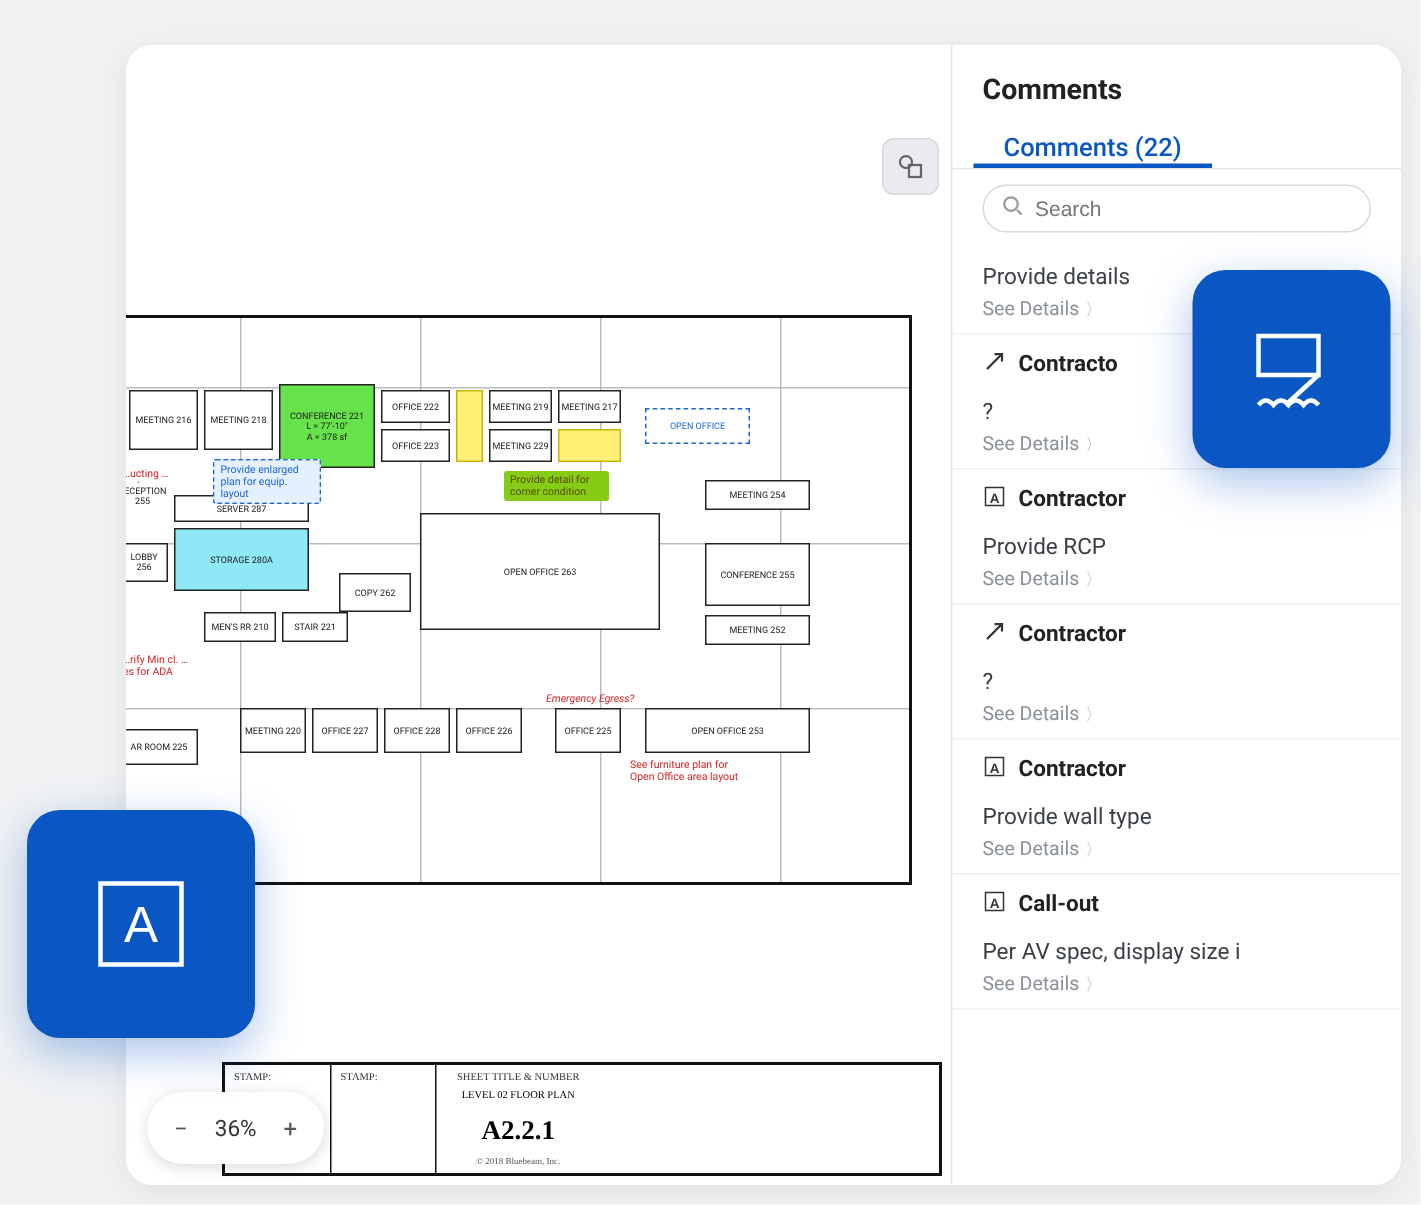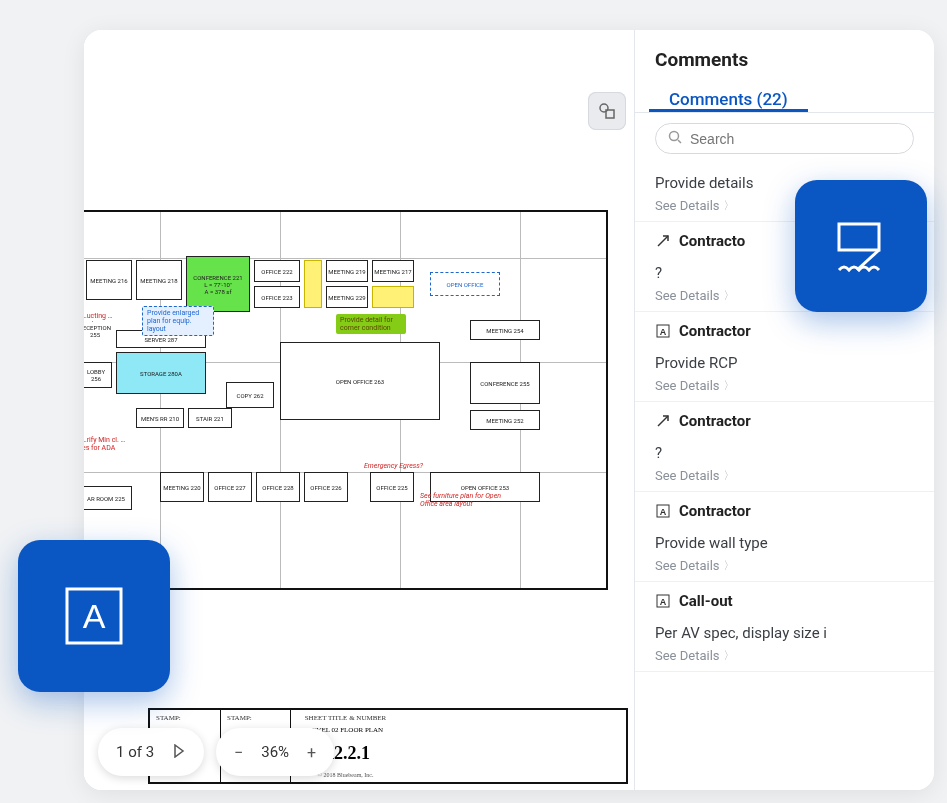--- a/index.html
+++ b/index.html
@@ -166,21 +166,21 @@
   .search-box input {
     border:none; outline:none; flex:1; font-size:14px; color:#333; background:transparent;
   }
   .comments-list { overflow-y:auto; flex:1; }
   .comment-item { padding: 10px 20px 8px; border-bottom:1px solid #eef0f3; }
   .comment-text { font-size: 15px; color:#3a3f45; margin-bottom:6px; }
   .see-details {
     font-size: 13px; color:#8a9099; display:flex; align-items:center; gap:4px; cursor:pointer;text-align:right;
   }
   .comment-header {
-    display:flex; align-items:center; gap:8px;
+    display:flex; gap:8px;
     font-size: 15px; font-weight:700; color:#222; padding: 10px 20px 4px;
   }
   .hdr-icon { width:16px; height:16px; display:flex; align-items:center; justify-content:center; }
 
   
   .blue-badge {
     position:absolute;
     width: 152px; height: 152px;
     background:#0a56c2;
     border-radius: 22px;
@@ -244,21 +244,21 @@
         <div class="room" style="left:128px; top:260px; width:44px; height:30px;">OFFICE 227</div>
         <div class="room" style="left:176px; top:260px; width:44px; height:30px;">OFFICE 228</div>
         <div class="room" style="left:224px; top:260px; width:44px; height:30px;">OFFICE 226</div>
         <div class="room" style="left:290px; top:260px; width:44px; height:30px;">OFFICE 225</div>
         <div class="room" style="left:350px; top:260px; width:110px; height:30px;">OPEN OFFICE 253</div>
         <div class="room" style="left:0px; top:274px; width:52px; height:24px;">AR ROOM 225</div>
 
         <div class="note blue" style="left:62px; top:94px; width:72px;">Provide enlarged plan for equip. layout</div>
         <div class="note yellow" style="left:256px; top:102px; width:70px;">Provide detail for corner condition</div>
         <div class="note red" style="left:280px; top:248px;font-style:italic;">Emergency Egress?</div>
-        <div class="note red" style="left:336px; top:278px; width:90px;font-style:italic;">See furniture plan for Open Office area layout</div>
+        <div class="note red" style="left:336px; top:292px; width:90px;">See furniture plan for Open Office area layout</div>
         <div class="note red" style="left:-2px; top:222px; width:56px;">…rify Min cl. …es for ADA</div>
         <div class="note red" style="left:-2px; top:98px; width:40px;">…ucting …o chase</div>
         <div class="room" style="left:-2px; top:110px; width:34px; height:18px; border:none;">RECEPTION 255</div>
       </div>
 
       <div class="sheet-title-block">
         <div class="title-cell" style="flex:0 0 70px;">
           <span class="lbl">STAMP:</span>
         </div>
         <div class="title-cell" style="flex:0 0 70px;">
@@ -267,28 +267,20 @@
         <div class="title-cell" style="flex:0 0 110px; text-align:center; align-items:center;">
           <span class="lbl">SHEET TITLE &amp; NUMBER</span>
           <span class="small">LEVEL 02 FLOOR PLAN</span>
           <span class="big">A2.2.1</span>
           <span class="tiny">© 2018 Bluebeam, Inc.</span>
         </div>
       </div>
     </div>
 
     <div class="page-toolbar">
-      <div class="pill">
-        <span>1 of 3</span>
-        <span class="icon-btn">
-          <svg width="14" height="14" viewBox="0 0 14 14">
-              <path d="M3 1 L11 7 L3 13 Z" fill="none" stroke="#555" stroke-width="1.5"></path>
-            </svg>
-        </span>
-      </div>
       <div class="pill">
         <span class="icon-btn">−</span>
         <span>36%</span>
         <span class="icon-btn">+</span>
       </div>
     </div>
   </div>
 
   <div class="shapes-toggle">
     <svg width="18" height="18" viewBox="0 0 18 18">

